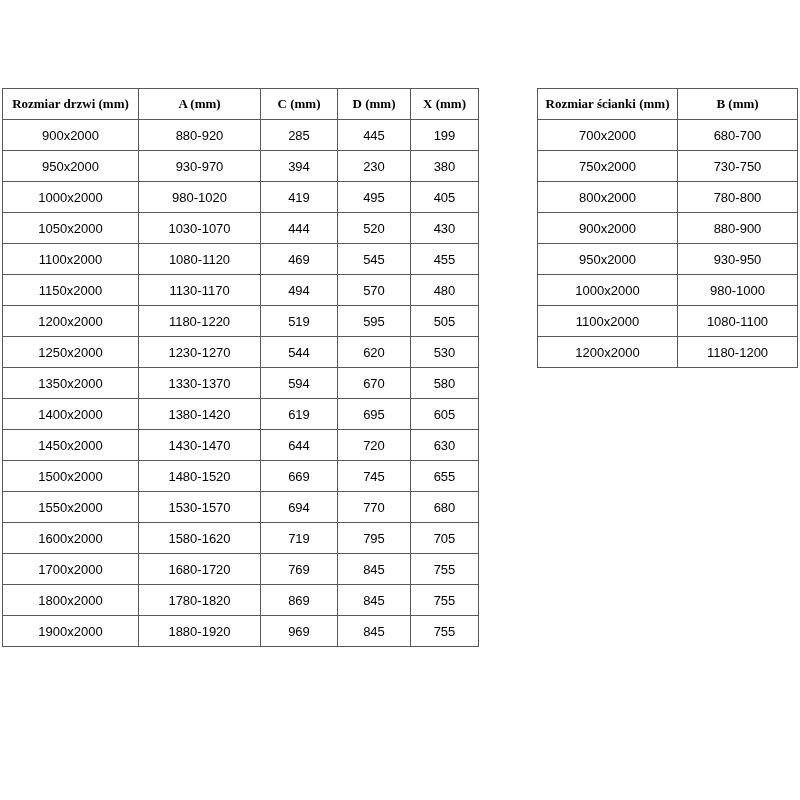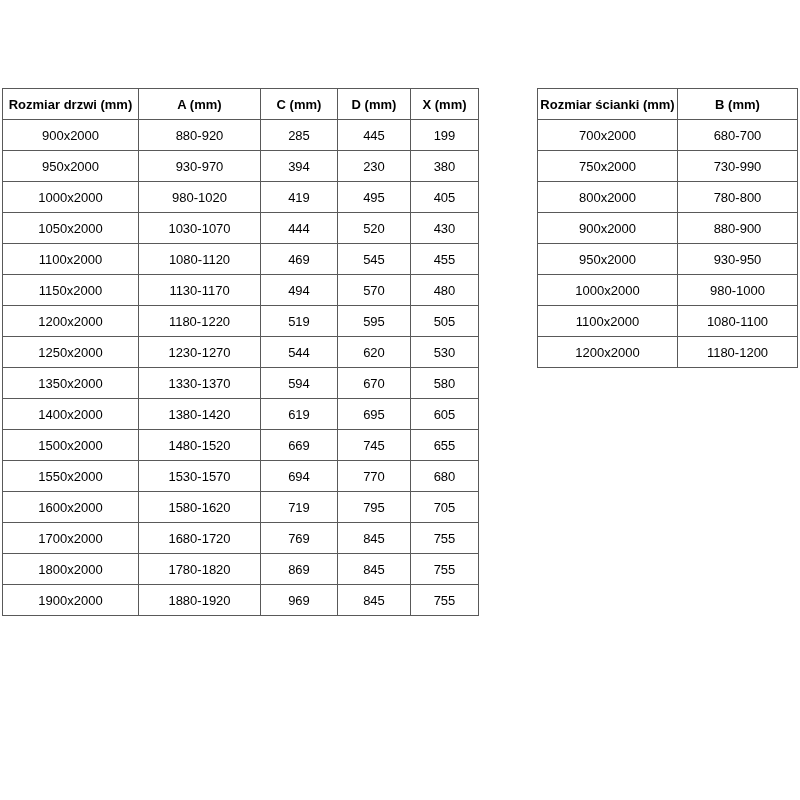--- a/index.html
+++ b/index.html
@@ -20,21 +20,21 @@
     border: 1px solid #595959;
     text-align: center;
     vertical-align: middle;
     height: 30px;
     padding: 0 2px;
     font-size: 13px;
     color: #000000;
     white-space: nowrap;
     overflow: hidden;
   }
-  .spec-table th { font-weight: bold; }
+  .spec-table th { font-weight: bold; font-family: Liberation Serif, serif; }
   .door-table { left: 2px;   top: 88px; width: 476px; }
   .wall-table { left: 537px; top: 88px; width: 260px; }
   .door-table col.c0 { width: 136px; }
   .door-table col.c1 { width: 122px; }
   .door-table col.c2 { width: 77px; }
   .door-table col.c3 { width: 73px; }
   .door-table col.c4 { width: 68px; }
   .wall-table col.w0 { width: 140px; }
   .wall-table col.w1 { width: 120px; }
 </style>
@@ -125,20 +125,27 @@
           <td>580</td>
         </tr>
         <tr>
           <td>1400x2000</td>
           <td>1380-1420</td>
           <td>619</td>
           <td>695</td>
           <td>605</td>
         </tr>
         <tr>
+          <td>1450x2000</td>
+          <td>1430-1470</td>
+          <td>644</td>
+          <td>720</td>
+          <td>630</td>
+        </tr>
+        <tr>
           <td>1500x2000</td>
           <td>1480-1520</td>
           <td>669</td>
           <td>745</td>
           <td>655</td>
         </tr>
         <tr>
           <td>1550x2000</td>
           <td>1530-1570</td>
           <td>694</td>
@@ -187,21 +194,21 @@
           <th>B (mm)</th>
         </tr>
     </thead>
     <tbody>
         <tr>
           <td>700x2000</td>
           <td>680-700</td>
         </tr>
         <tr>
           <td>750x2000</td>
-          <td>730-990</td>
+          <td>730-750</td>
         </tr>
         <tr>
           <td>800x2000</td>
           <td>780-800</td>
         </tr>
         <tr>
           <td>900x2000</td>
           <td>880-900</td>
         </tr>
         <tr>

